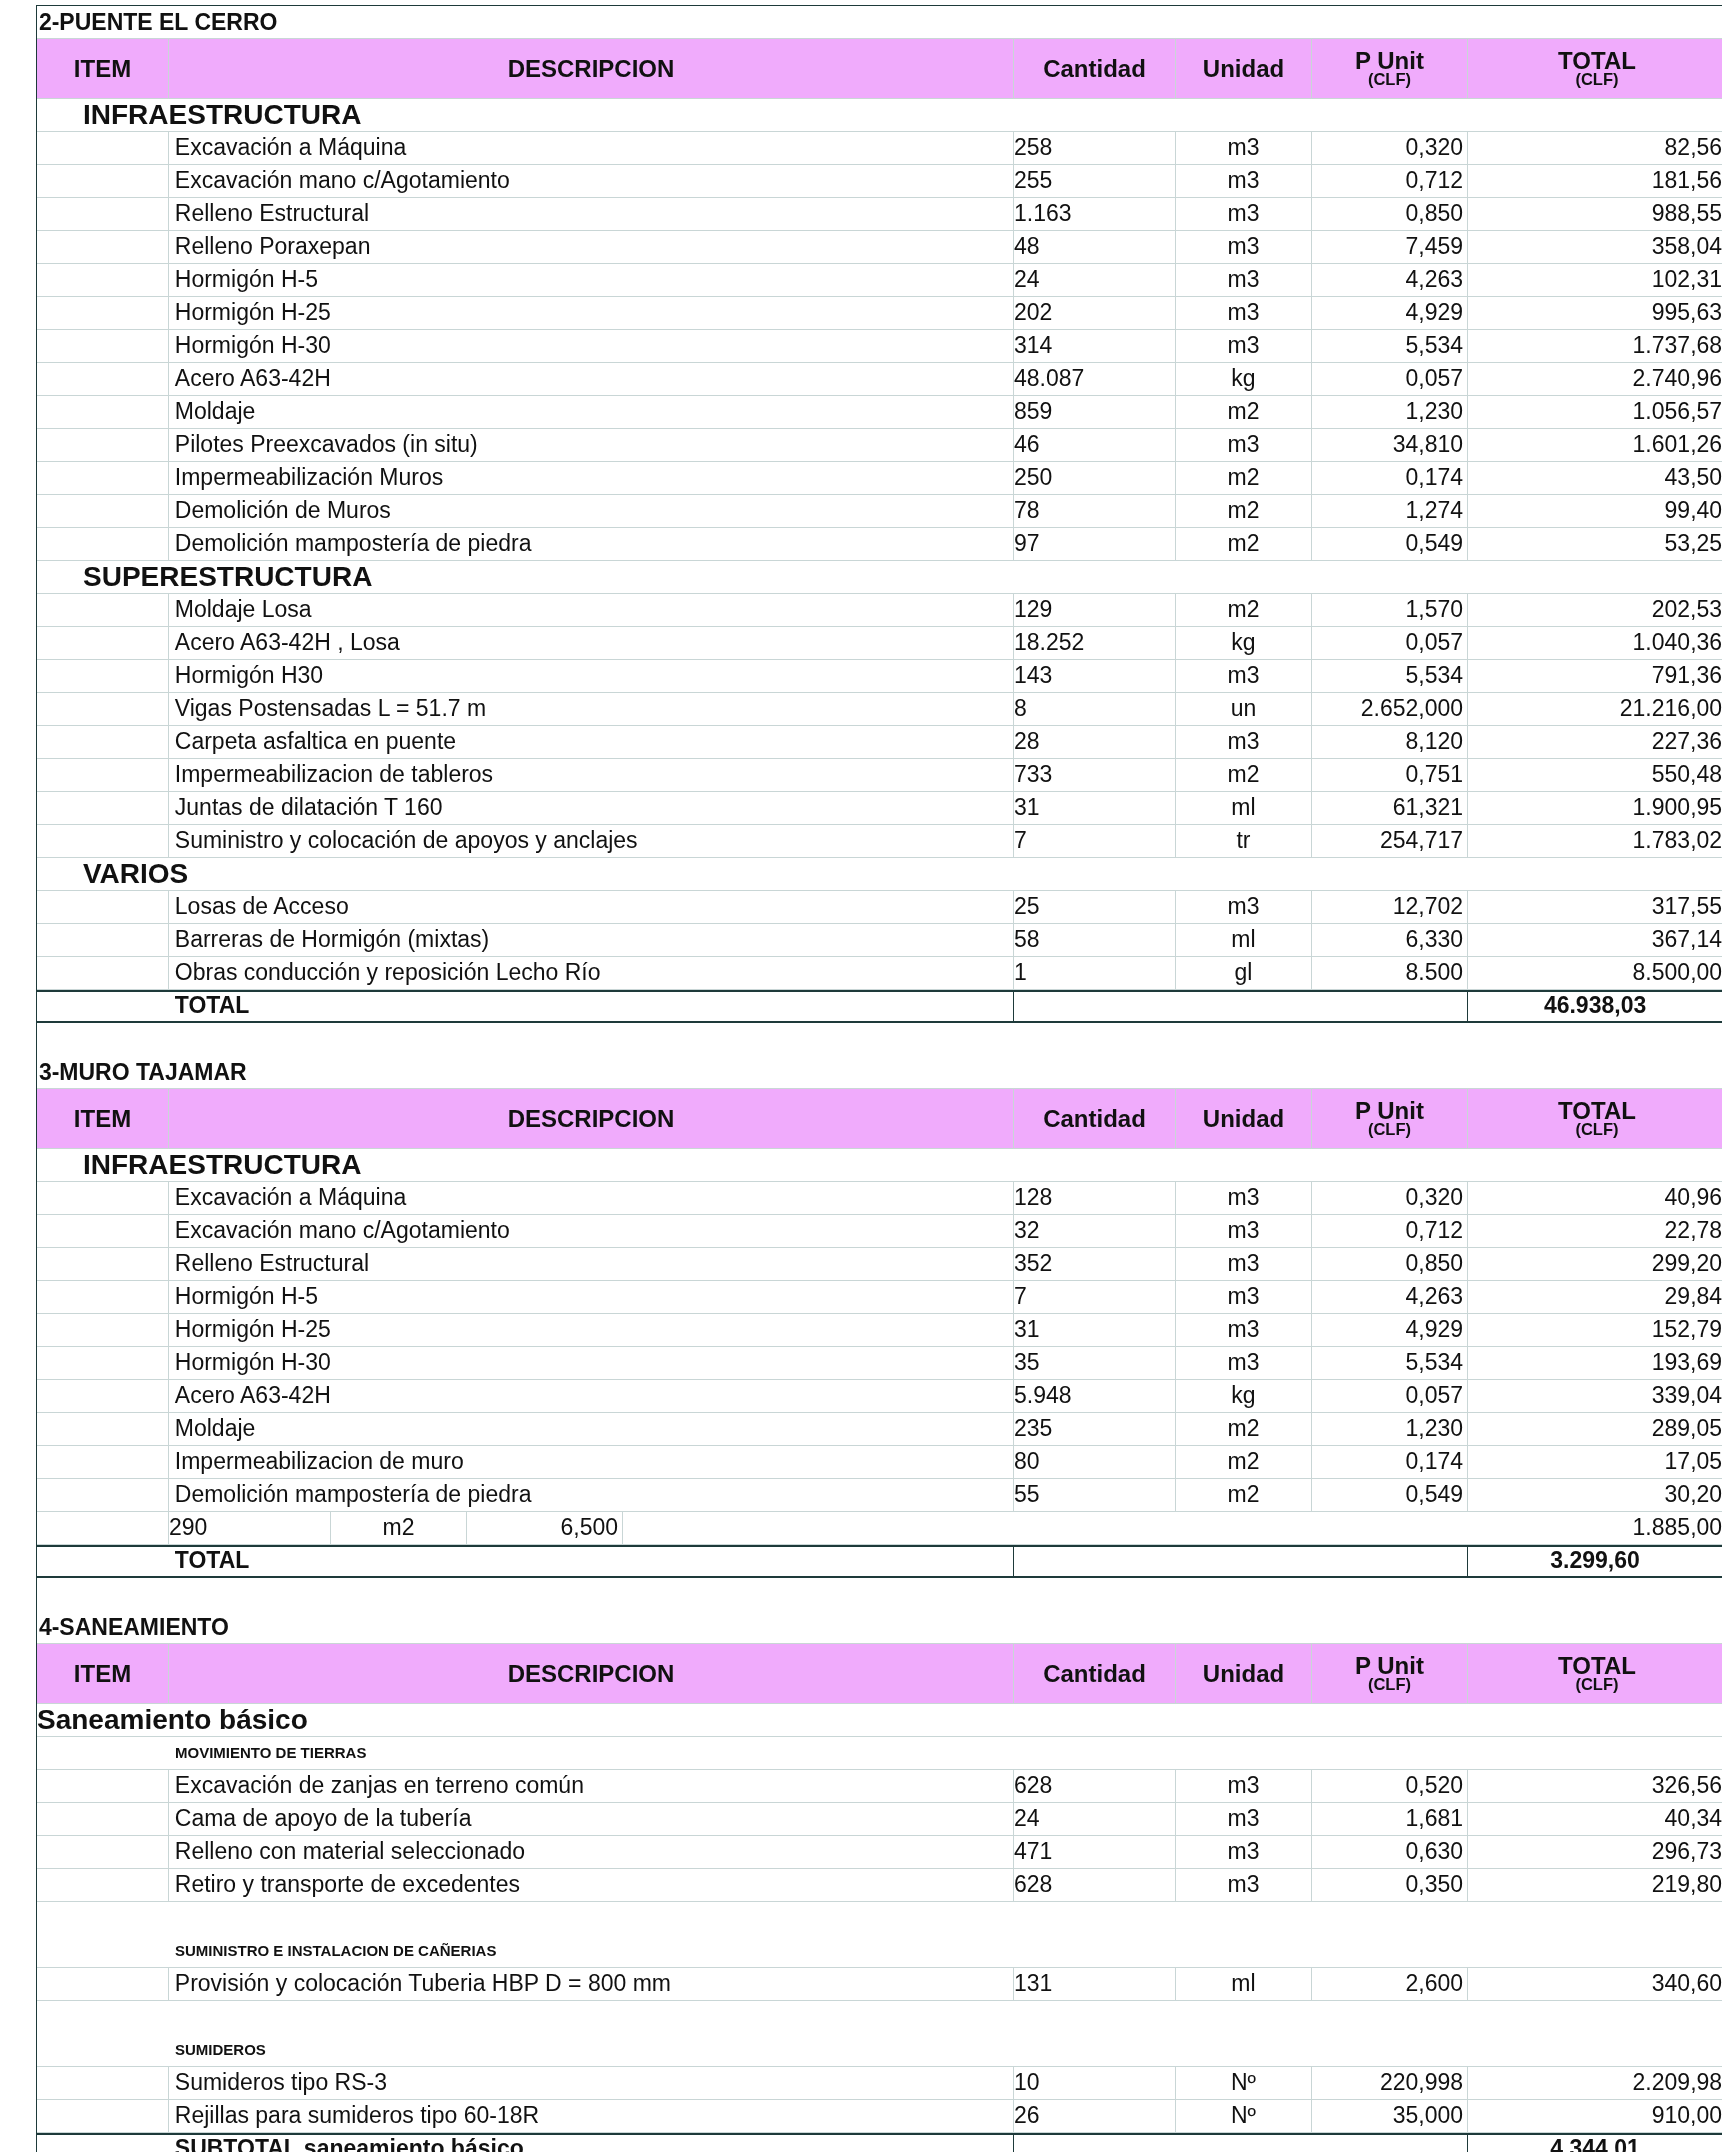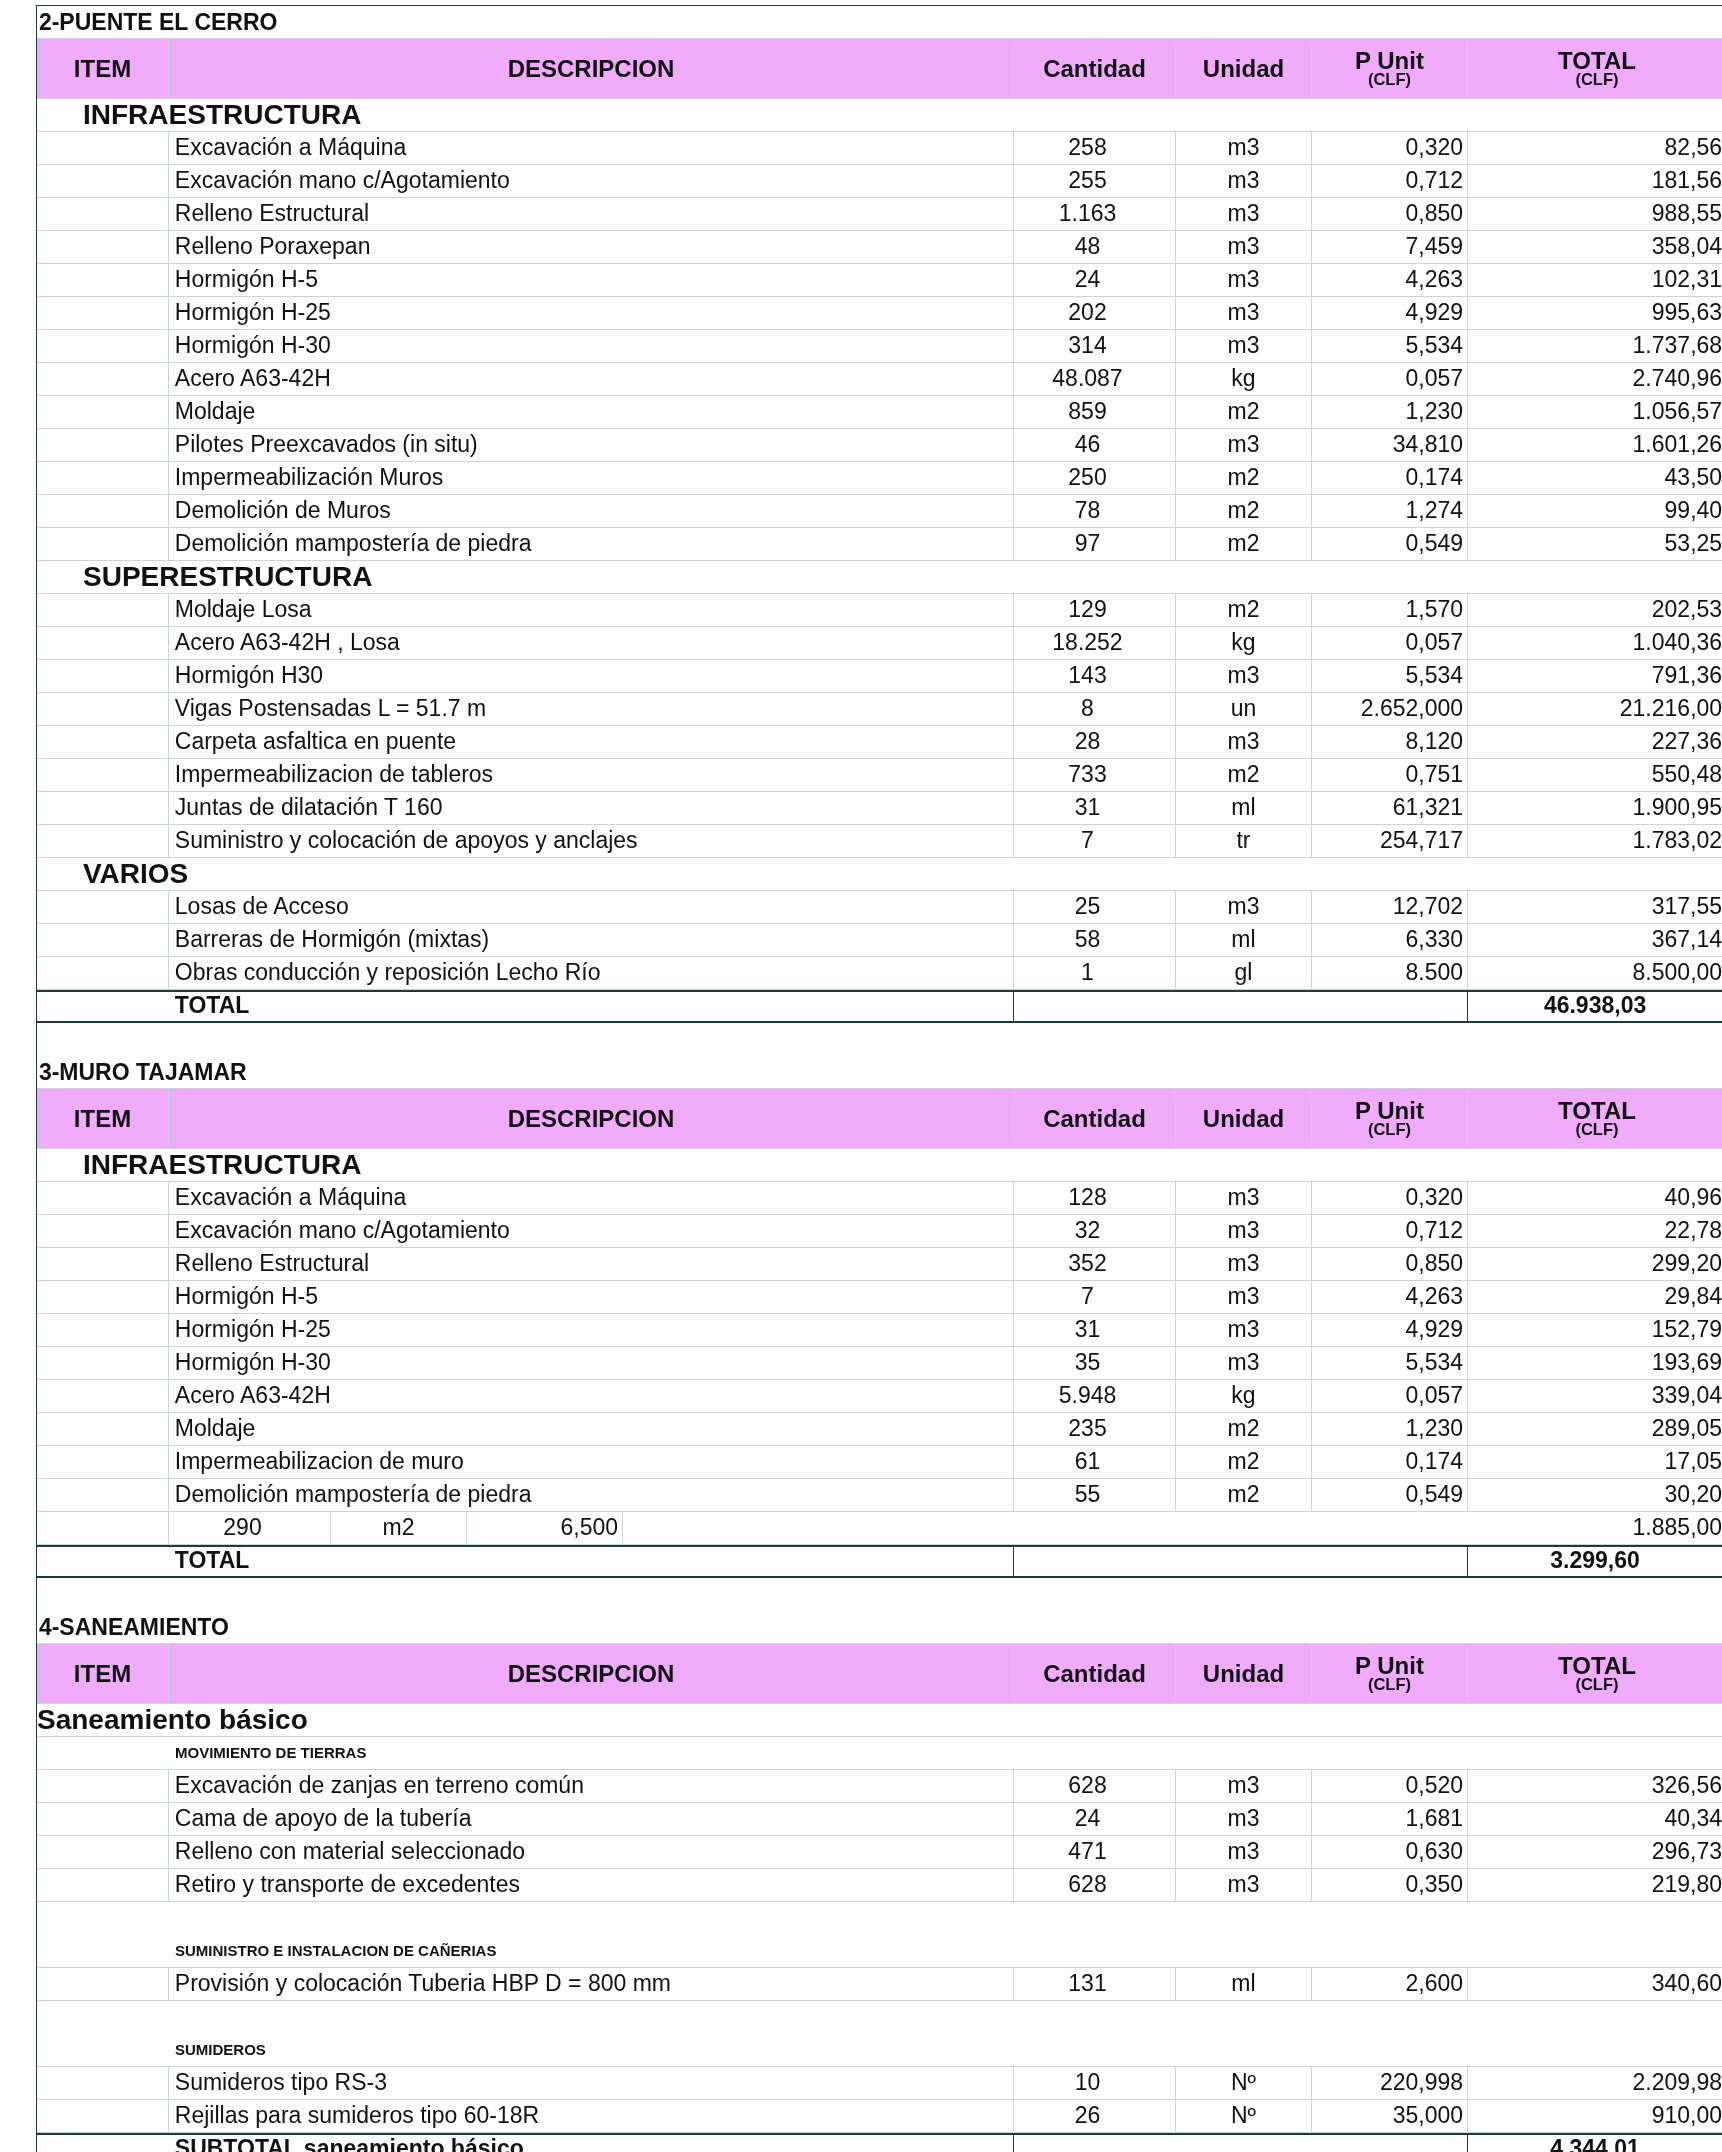--- a/index.html
+++ b/index.html
@@ -3,21 +3,21 @@
 <meta charset="utf-8">
 <style>
   html, body { margin:0; padding:0; background:#ffffff; }
   body { width:1722px; height:2152px; position:relative; font-family:"Liberation Sans", sans-serif; color:#111; overflow:hidden; }
   .sheet { position:absolute; left:36px; top:4.9px; width:1689px; border-left:1.9px solid #1e3a3a; border-right:1.9px solid #1e3a3a; border-top:1.9px solid #1e3a3a; }
   .row { display:flex; height:33px; border-bottom:1px solid #c9d6d6; box-sizing:border-box; font-size:23px; line-height:31px; }
   .title-row { height:33px; font-weight:bold; font-size:23px; line-height:33px; padding-left:1.9px; border-bottom:1.9px solid #c9d6d6; box-sizing:border-box; }
   .c { box-sizing:border-box; white-space:nowrap; overflow:hidden; }
   .c-item { width:132px; border-right:1px solid #c9d6d6; }
   .c-desc { width:845px; border-right:1px solid #c9d6d6; padding-left:5.8px; }
-  .c-cant { width:162px; border-right:1px solid #c9d6d6; text-align:center; padding-right:14px; }
+  .c-cant { width:162px; border-right:1px solid #c9d6d6; text-align:left; padding-right:14px; }
   .c-uni  { width:136px; border-right:1px solid #c9d6d6; text-align:center; }
   .c-pu   { width:156px; border-right:1px solid #c9d6d6; text-align:right; padding-right:3.9px; }
   .c-tot  { flex:1; text-align:right; padding-right:3.9px; }
   .hdr { height:60px; background:#f0abfc; font-weight:bold; border-bottom:1.9px solid #c9d6d6; }
   .hdr .c { display:flex; flex-direction:column; align-items:center; justify-content:center; line-height:23px; text-align:center; padding:0; }
   .hdr .c-item, .hdr .c-desc, .hdr .c-cant, .hdr .c-uni { font-size:24px; }
   .hdr .top { font-size:24px; line-height:23px; }
   .hdr .sub { font-size:16.5px; line-height:15.5px; }
   .cat { font-weight:bold; padding-left:46px; font-size:28px; line-height:32px; height:33px; border-bottom:1px solid #c9d6d6; box-sizing:border-box; }
   .cat.flush { padding-left:0; }
@@ -332,21 +332,21 @@
         <div class="c c-item"></div>
         <div class="c c-desc">Moldaje</div>
         <div class="c c-cant">235</div>
         <div class="c c-uni">m2</div>
         <div class="c c-pu">1,230</div>
         <div class="c c-tot">289,05</div>
       </div>
       <div class="row">
         <div class="c c-item"></div>
         <div class="c c-desc">Impermeabilizacion de muro</div>
-        <div class="c c-cant">61</div>
+        <div class="c c-cant">80</div>
         <div class="c c-uni">m2</div>
         <div class="c c-pu">0,174</div>
         <div class="c c-tot">17,05</div>
       </div>
       <div class="row">
         <div class="c c-item"></div>
         <div class="c c-desc">Demolición mampostería de piedra</div>
         <div class="c c-cant">55</div>
         <div class="c c-uni">m2</div>
         <div class="c c-pu">0,549</div>

